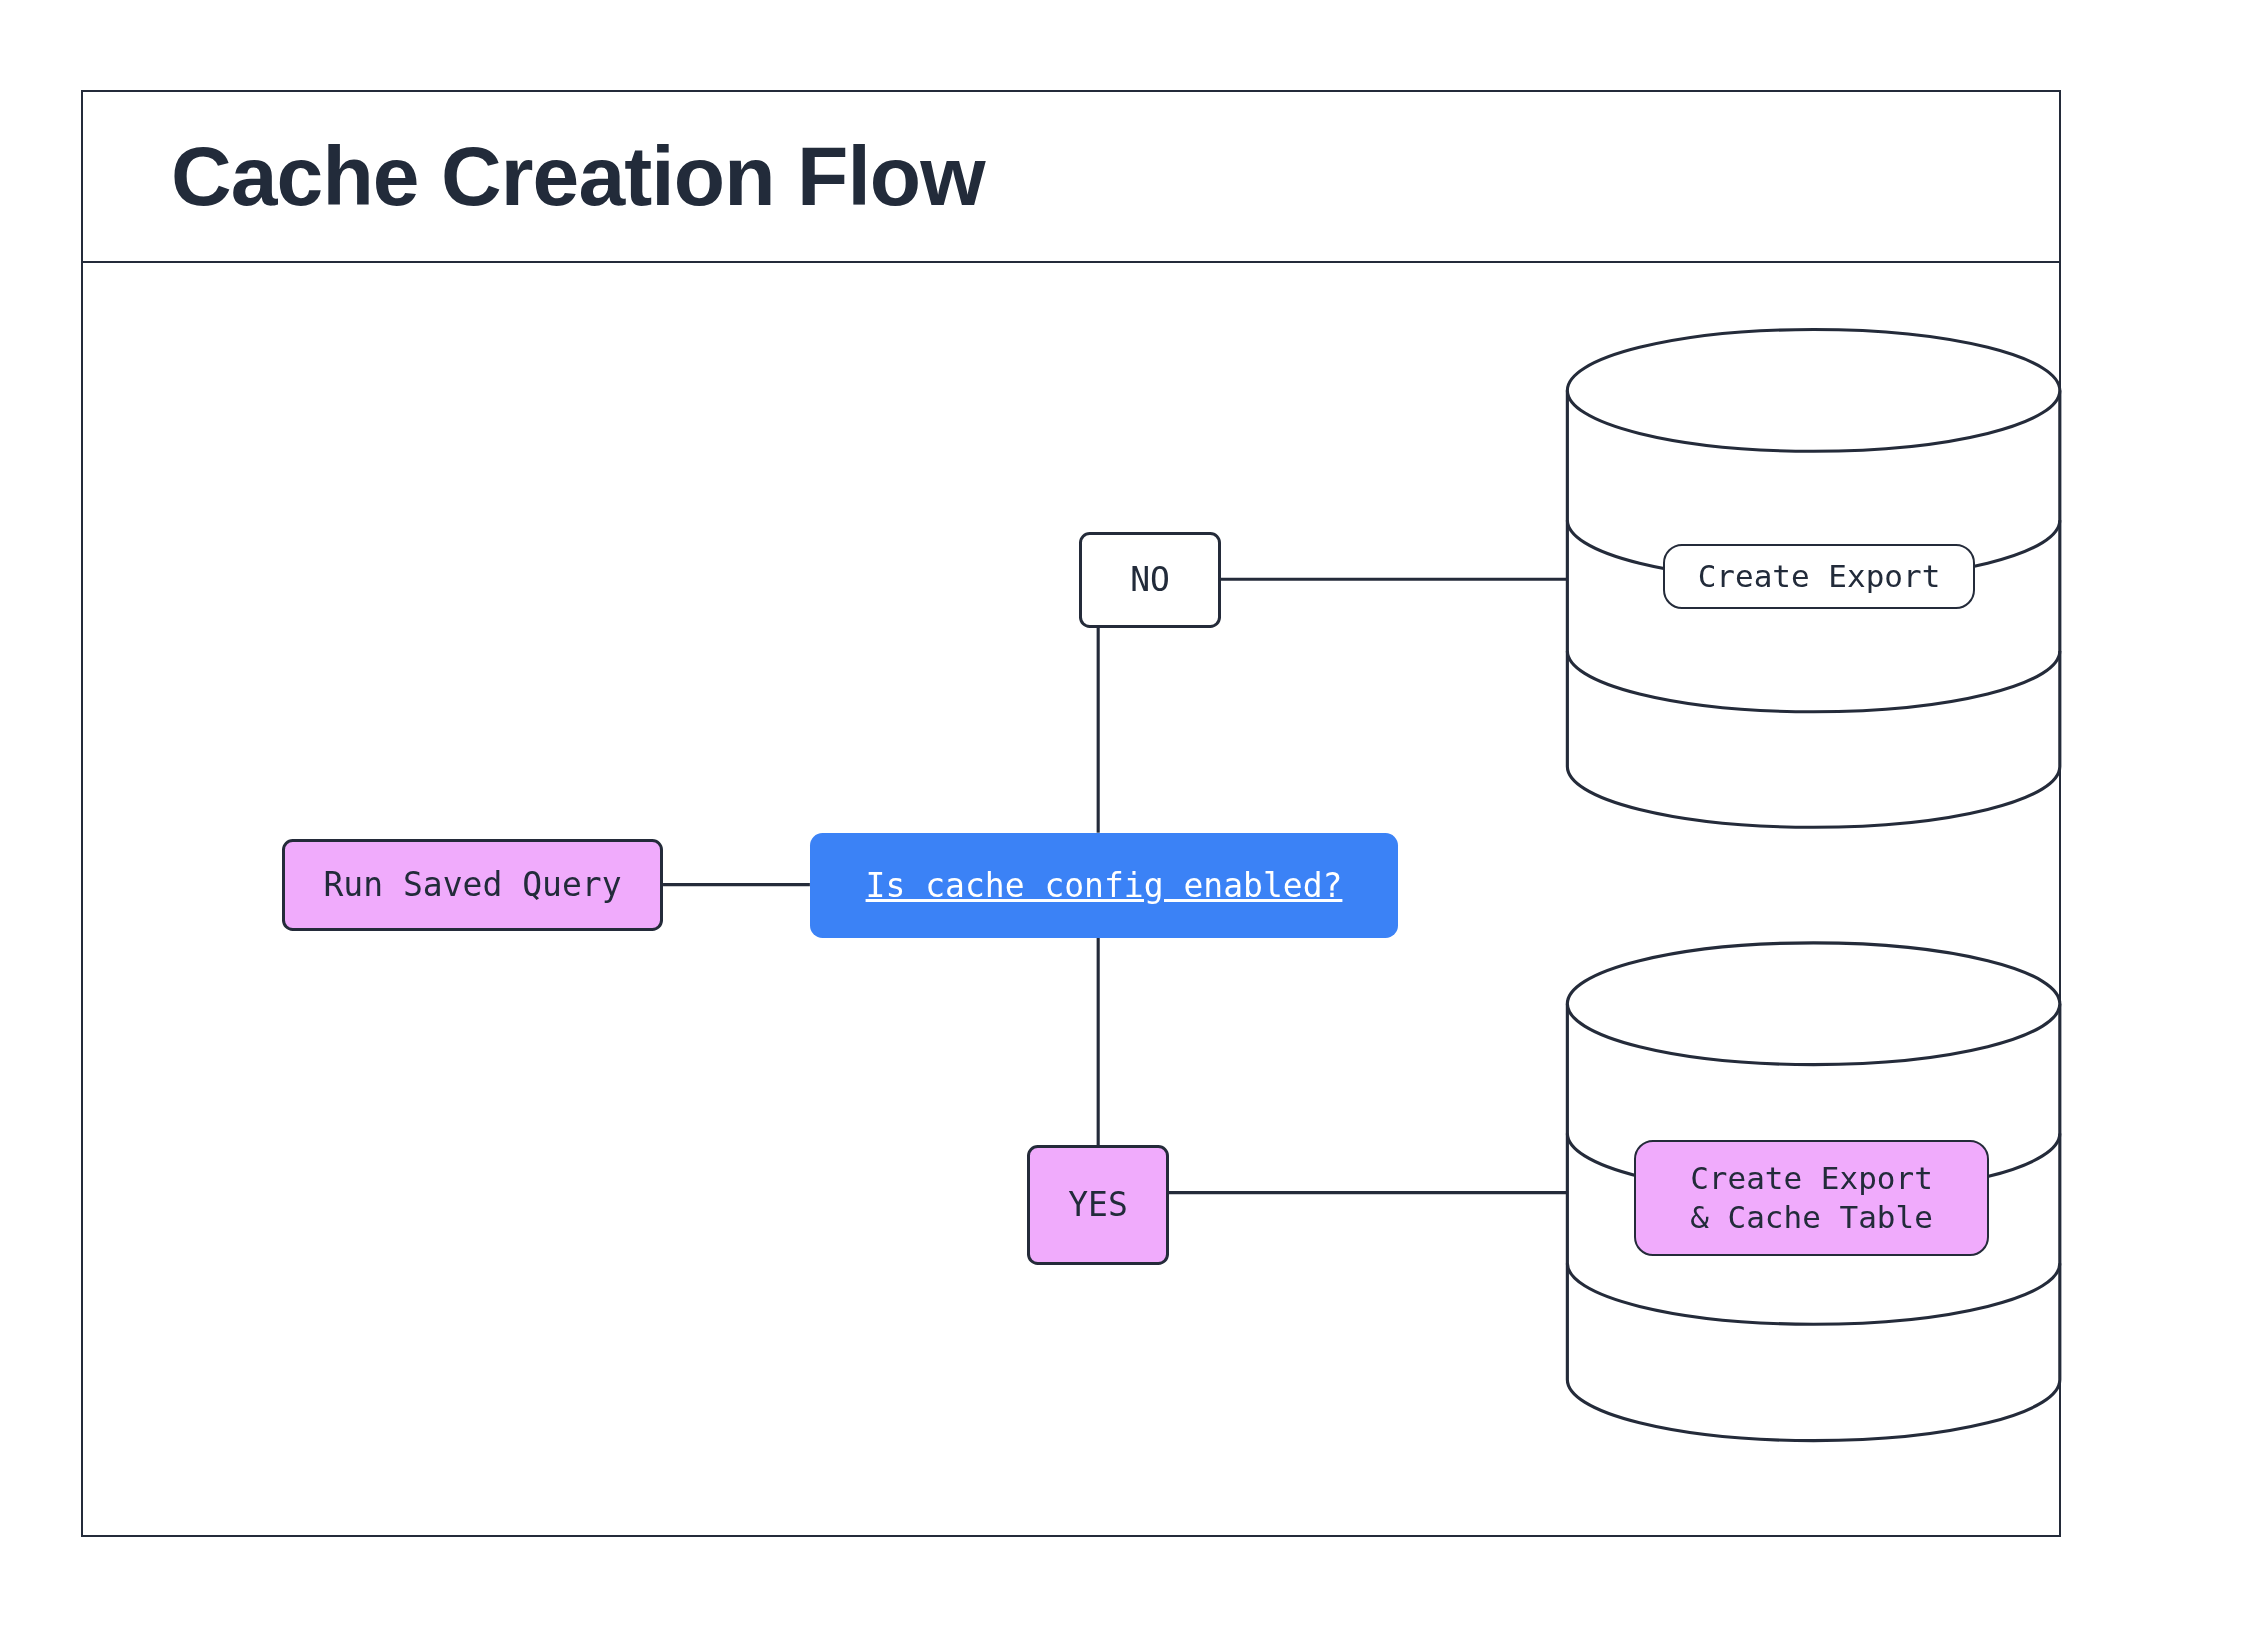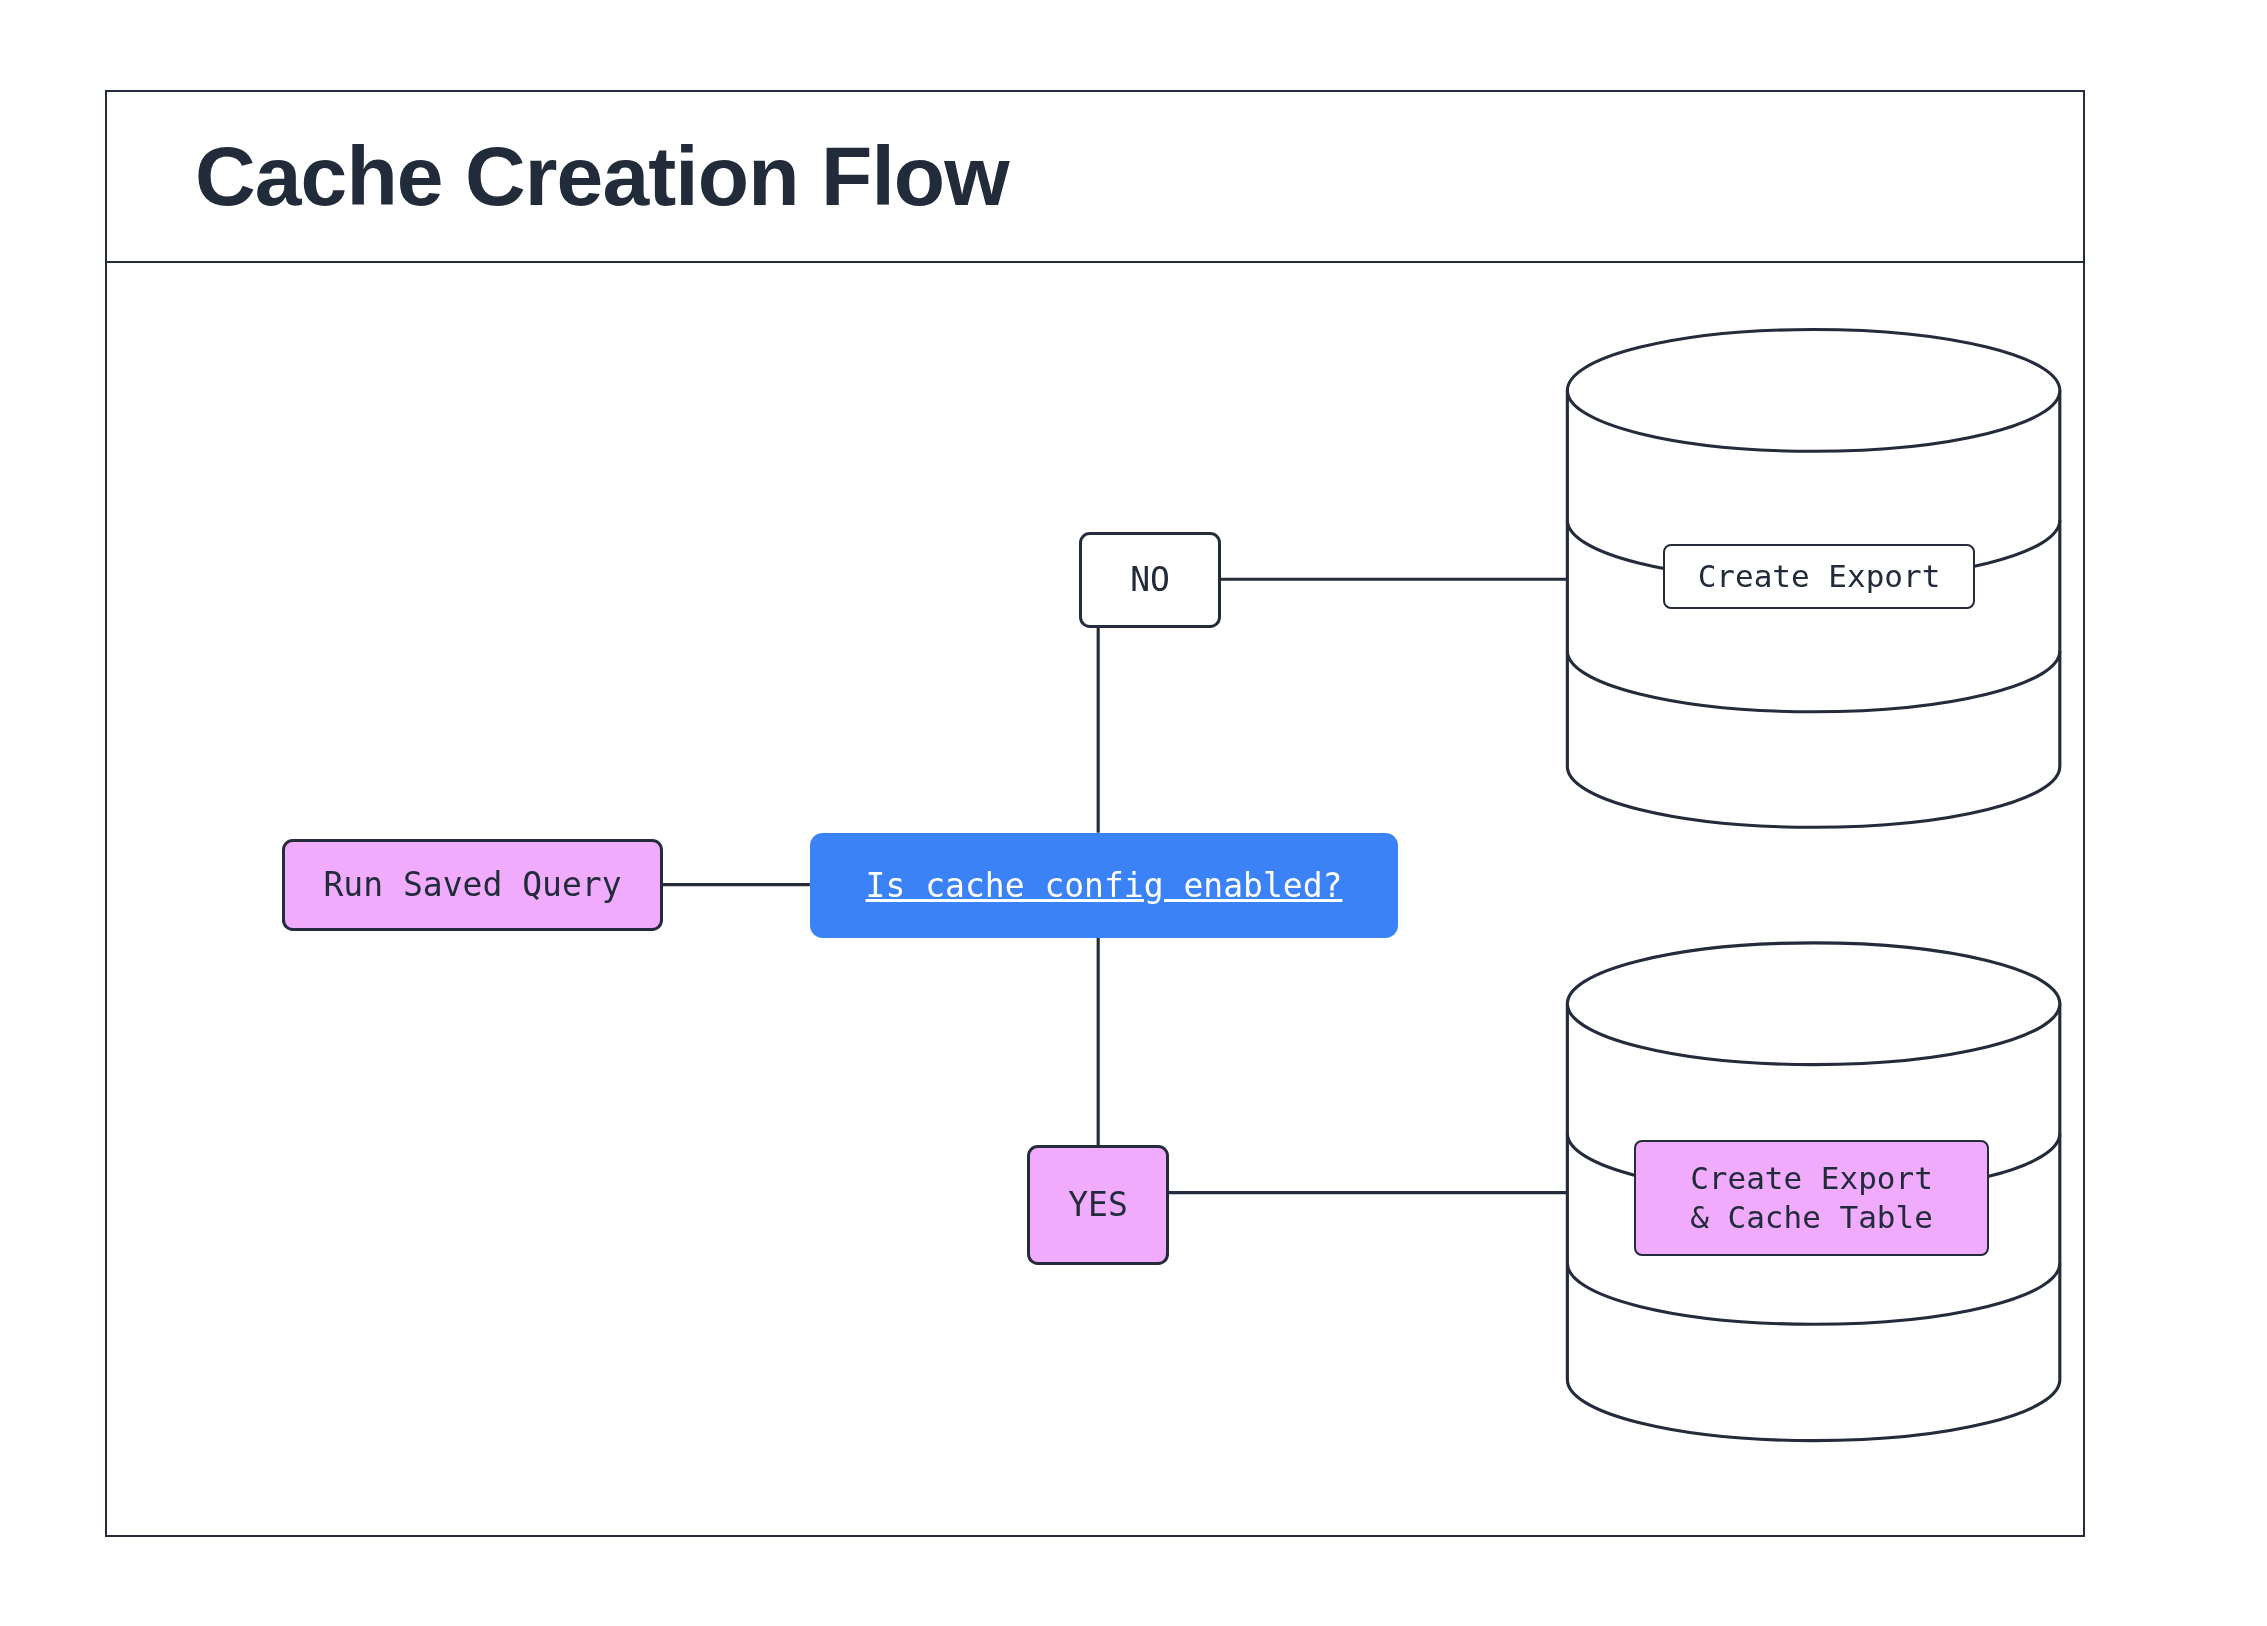--- a/index.html
+++ b/index.html
@@ -10,21 +10,21 @@
   body {
     position: relative;
     width: 2268px;
     height: 1626px;
     overflow: hidden;
     font-family: "DejaVu Sans Mono", "Liberation Mono", monospace;
     color: #242b3a;
   }
   .frame {
     position: absolute;
-    left: 105px;
+    left: 81px;
     top: 90px;
     width: 1980px;
     height: 1447px;
     border: 2.7px solid #242b3a;
     box-sizing: border-box;
     background: #ffffff;
   }
   .titlebar {
     position: absolute;
     left: 0;
@@ -68,21 +68,21 @@
   .node.dark {
     background: #3b82f6;
     color: #ffffff;
     border: none;
     border-radius: 12.5px;
     text-decoration: underline;
   }
   .node.small-label {
     font-size: 31px;
     border-width: 2.7px;
-    border-radius: 8px;
+    border-radius: 19px;
   }
   #node-run        { left: 282px;  top: 839px;  width: 381px; height: 92px; }
   #node-decision   { left: 810px;  top: 833px;  width: 588px; height: 105px; }
   #node-no         { left: 1079px; top: 532px;  width: 142px; height: 96px; }
   #node-yes        { left: 1027px; top: 1145px; width: 142px; height: 120px; }
   #node-export     { left: 1663px; top: 544px;  width: 312px; height: 65px; }
   #node-export-cache { left: 1634px; top: 1140px; width: 355px; height: 116px; }
 </style>
 </head>
 <body>

